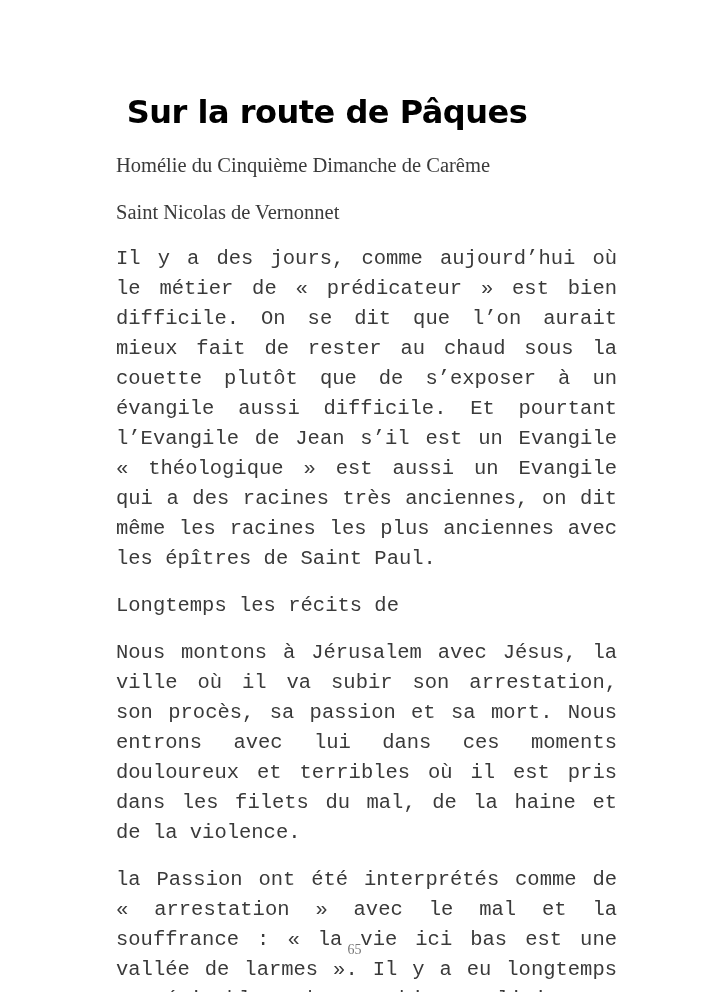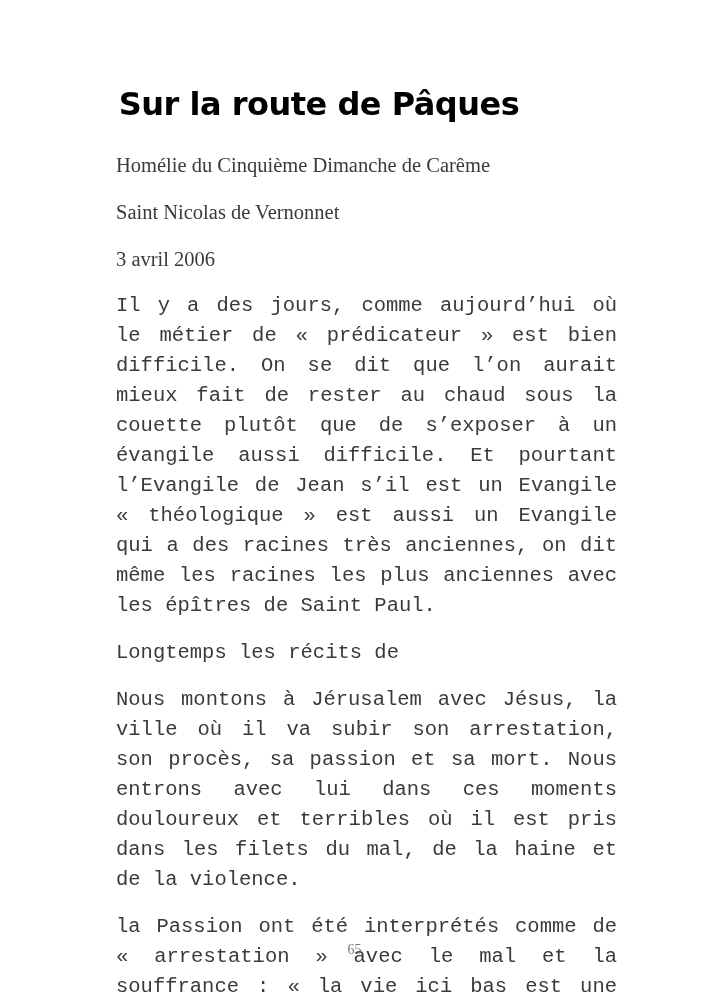--- a/index.html
+++ b/index.html
@@ -24,21 +24,21 @@
       position: absolute;
       left: 0;
       top: 82px;
       width: 638px;
       text-align: center;
       font-family: "DejaVu Sans", sans-serif;
       font-weight: bold;
       font-size: 32px;
       letter-spacing: -0.5px;
       color: #000000;
-      margin: 0;
+      margin: 8px;
       line-height: 44px;
     }
     .content {
       position: absolute;
       left: 116px;
       width: 501px;
       top: 150px;
       font-family: "Liberation Serif", serif;
       font-size: 20.5px;
       line-height: 30px;
@@ -66,21 +66,20 @@
   </style>
 </head>
 <body>
 
 <div class="page">
   <h1 class="title">Sur la route de Pâques</h1>
 
   <div class="content">
     <p class="meta-line">Homélie du Cinquième Dimanche de Carême</p>
     <p class="meta-line">Saint Nicolas de Vernonnet</p>
-    <p class="meta-line">3 avril 2006</p>
 
     <p class="para">Il y a des jours, comme aujourd’hui où le métier de « prédicateur » est bien difficile. On se dit que l’on aurait mieux fait de rester au chaud sous la couette plutôt que de s’exposer à un évangile aussi difficile. Et pourtant l’Evangile de Jean s’il est un Evangile « théologique » est aussi un Evangile qui a des racines très anciennes, on dit même les racines les plus anciennes avec les épîtres de Saint Paul.</p>
     <p class="para">Longtemps les récits de</p>
     <p class="para">Nous montons à Jérusalem avec Jésus, la ville où il va subir son arrestation, son procès, sa passion et sa mort. Nous entrons avec lui dans ces moments douloureux et terribles où il est pris dans les filets du mal, de la haine et de la violence.</p>
     <p class="para">la Passion ont été interprétés comme de « arrestation » avec le mal et la souffrance : « la vie ici bas est une vallée de larmes ». Il y a eu longtemps un véritable sado-masochisme religieux.</p>
   </div>
 
   <div class="page-number">65</div>
 </div>
 

